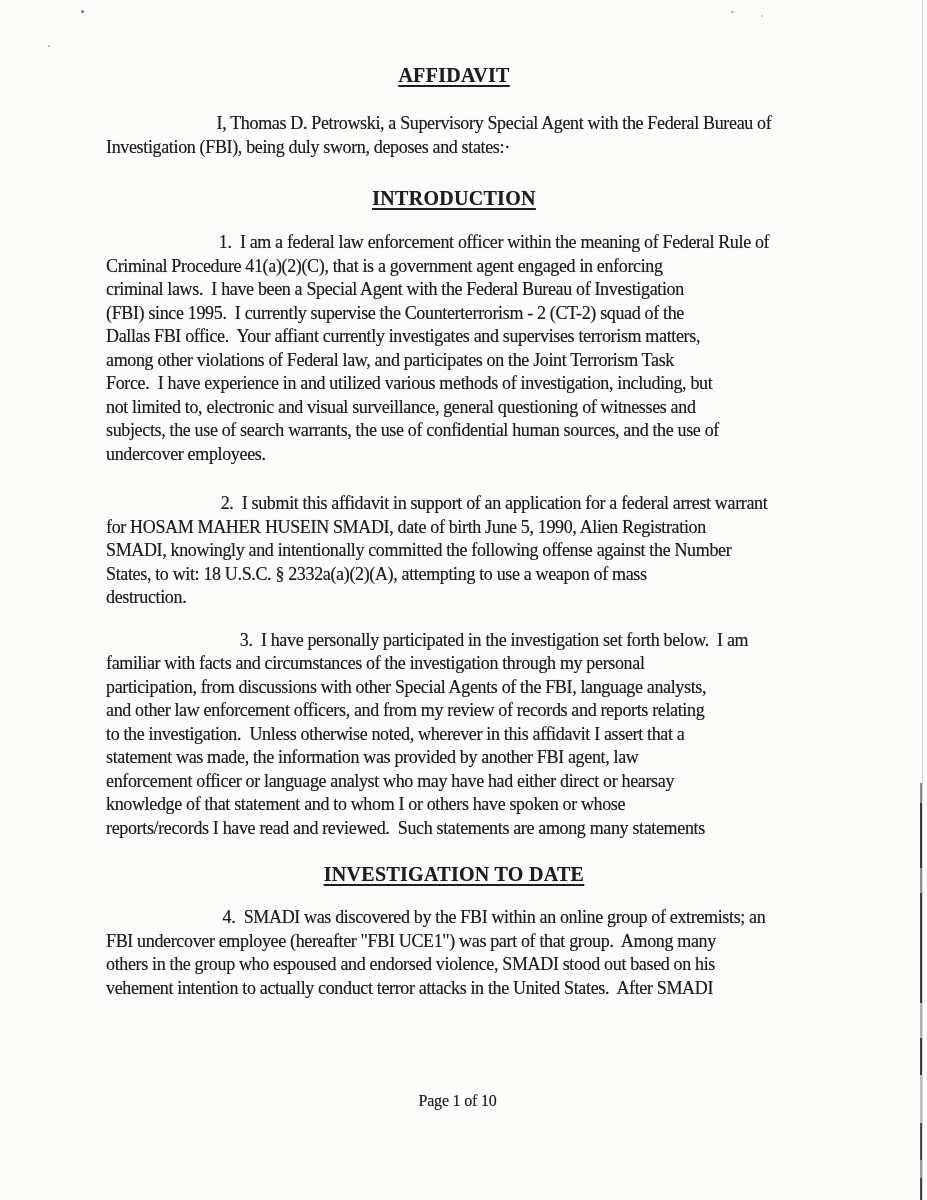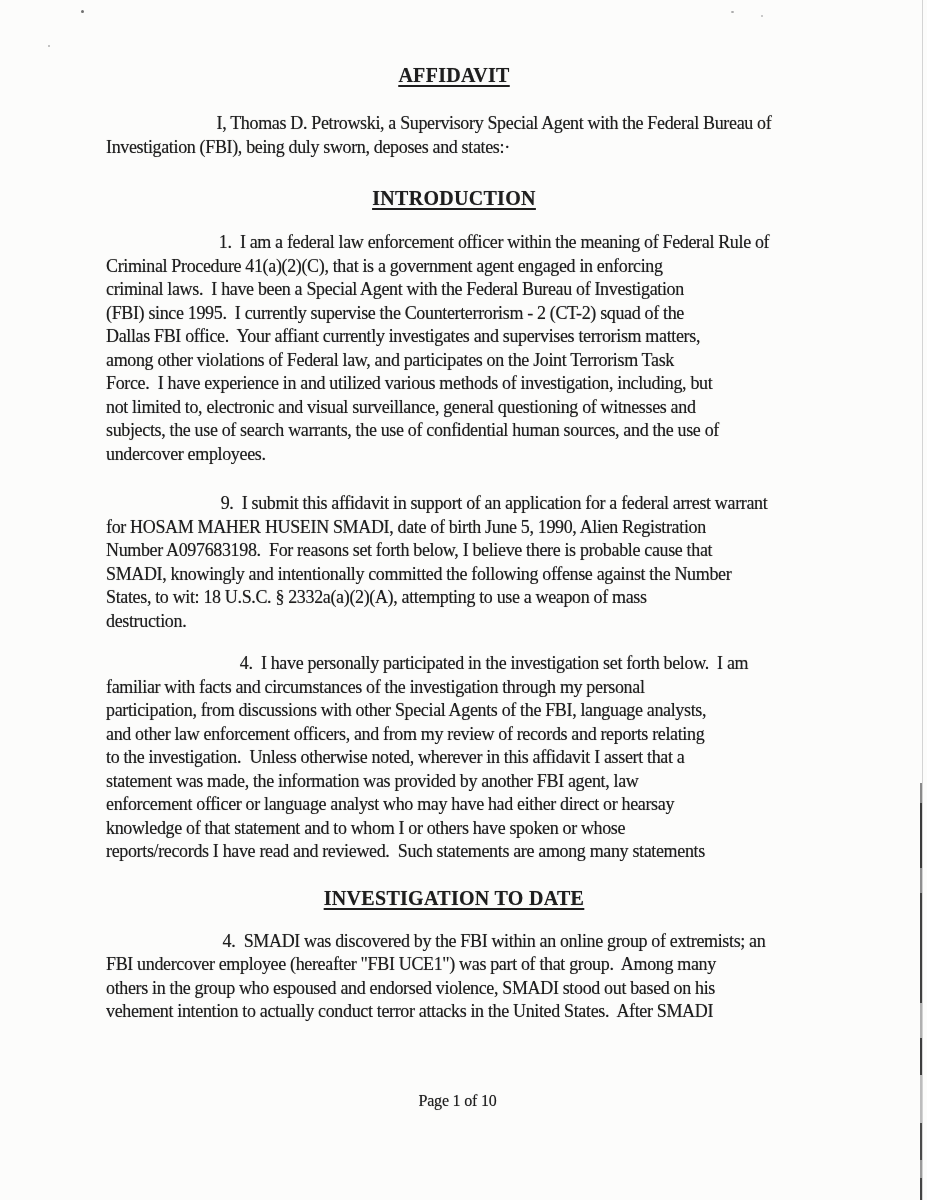--- a/index.html
+++ b/index.html
@@ -70,29 +70,28 @@
         <div class="line">criminal laws.  I have been a Special Agent with the Federal Bureau of Investigation</div>
         <div class="line">(FBI) since 1995.  I currently supervise the Counterterrorism - 2 (CT-2) squad of the</div>
         <div class="line">Dallas FBI office.  Your affiant currently investigates and supervises terrorism matters,</div>
         <div class="line">among other violations of Federal law, and participates on the Joint Terrorism Task</div>
         <div class="line">Force.  I have experience in and utilized various methods of investigation, including, but</div>
         <div class="line">not limited to, electronic and visual surveillance, general questioning of witnesses and</div>
         <div class="line">subjects, the use of search warrants, the use of confidential human sources, and the use of</div>
         <div class="line">undercover employees.</div>
       </div>
       <div class="para">
-        <div class="line first">9.  I submit this affidavit in support of an application for a federal arrest warrant</div>
+        <div class="line first">2.  I submit this affidavit in support of an application for a federal arrest warrant</div>
         <div class="line">for HOSAM MAHER HUSEIN SMADI, date of birth June 5, 1990, Alien Registration</div>
-        <div class="line">Number A097683198.  For reasons set forth below, I believe there is probable cause that</div>
         <div class="line">SMADI, knowingly and intentionally committed the following offense against the Number</div>
         <div class="line">States, to wit: 18 U.S.C. § 2332a(a)(2)(A), attempting to use a weapon of mass</div>
         <div class="line">destruction.</div>
       </div>
       <div class="para">
-        <div class="line first">4.  I have personally participated in the investigation set forth below.  I am</div>
+        <div class="line first">3.  I have personally participated in the investigation set forth below.  I am</div>
         <div class="line">familiar with facts and circumstances of the investigation through my personal</div>
         <div class="line">participation, from discussions with other Special Agents of the FBI, language analysts,</div>
         <div class="line">and other law enforcement officers, and from my review of records and reports relating</div>
         <div class="line">to the investigation.  Unless otherwise noted, wherever in this affidavit I assert that a</div>
         <div class="line">statement was made, the information was provided by another FBI agent, law</div>
         <div class="line">enforcement officer or language analyst who may have had either direct or hearsay</div>
         <div class="line">knowledge of that statement and to whom I or others have spoken or whose</div>
         <div class="line">reports/records I have read and reviewed.  Such statements are among many statements</div>
       </div>
       <div class="heading"><span class="u">INVESTIGATION TO DATE</span></div>

